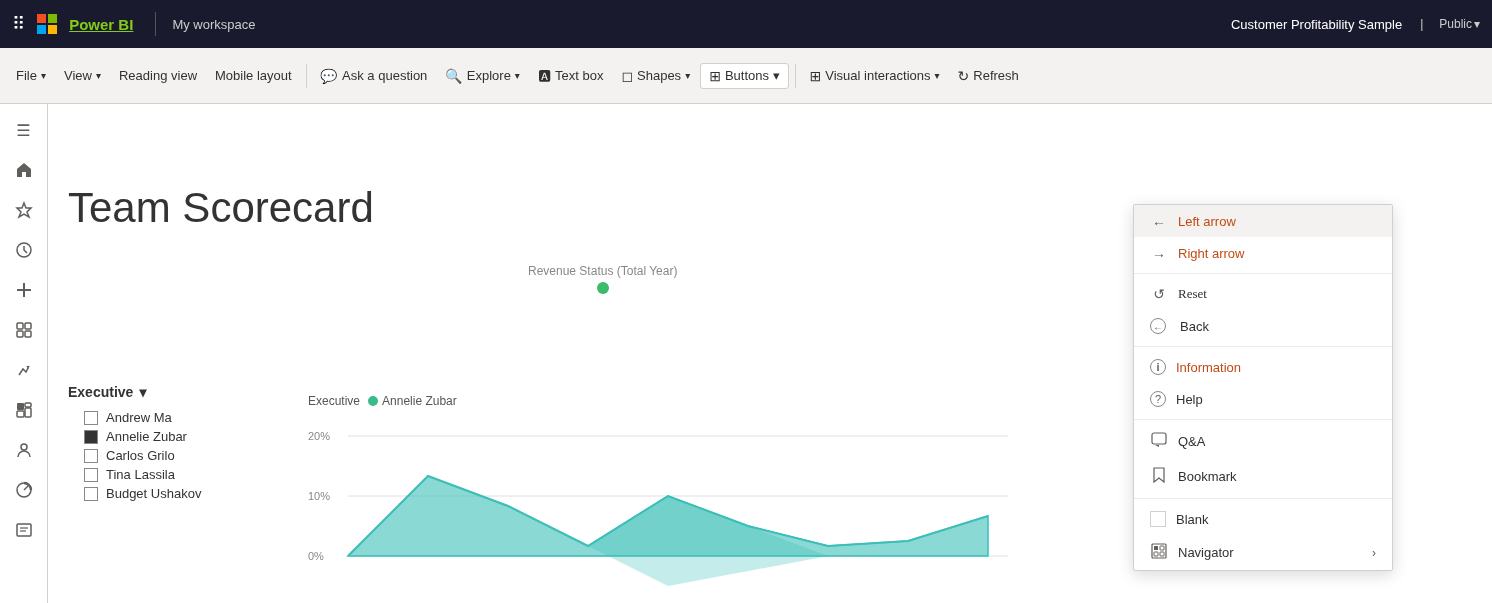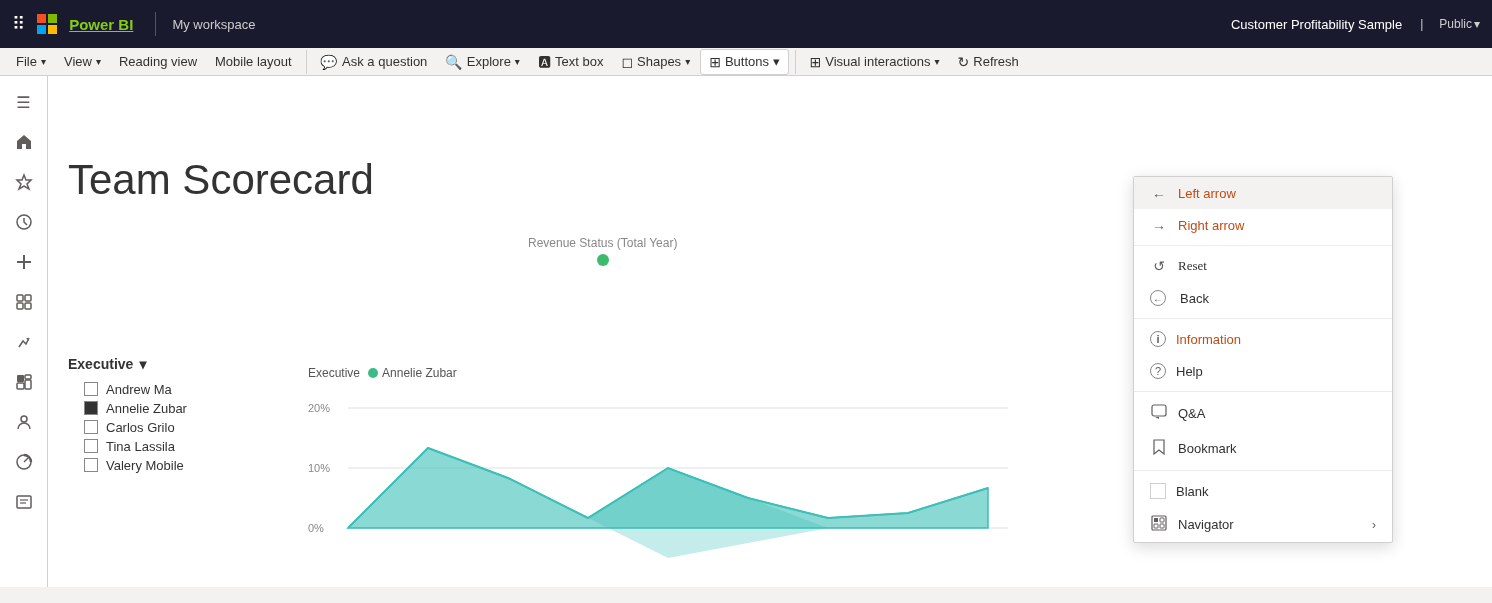--- a/index.html
+++ b/index.html
@@ -15,21 +15,21 @@
     .top-nav .ms-logo { display: flex; gap: 2px; margin-right: 4px; }
     .top-nav .powerbi-label { color: #84cc16; font-size: 15px; font-weight: 600; margin-right: 6px; text-decoration: underline; }
     .top-nav .divider { width: 1px; height: 24px; background: #555; margin: 0 8px; }
     .top-nav .workspace-label { color: #ccc; font-size: 13px; cursor: pointer; }
     .top-nav .public-badge { color: #ccc; font-size: 12px; margin-left: 8px; cursor: pointer; display: flex; align-items: center; gap: 2px; }
 
     
     .toolbar {
       display: flex; align-items: center;
       background: #f3f2f1; border-bottom: 1px solid #d2d0ce;
-      height: 28px; padding: 0 8px; gap: 2px;
+      height: 56px; padding: 0 8px; gap: 2px;
     }
     .toolbar-btn {
       display: flex; align-items: center; gap: 4px;
       padding: 4px 8px; border-radius: 3px; cursor: pointer;
       font-size: 13px; color: #323130; border: none; background: transparent;
       white-space: nowrap;
     }
     .toolbar-separator { width: 1px; height: 24px; background: #d2d0ce; margin: 0 4px; }
     .toolbar-btn .chevron { font-size: 10px; }
     .buttons-btn {
@@ -57,21 +57,21 @@
     .content-area { flex: 1; background: #86efac; position: relative; overflow: hidden; }
 
     
     .report-canvas {
       position: absolute; top: 0; left: 0; right: 0; bottom: 0;
       background: white; padding: 20px;
     }
     .team-scorecard-title { font-size: 42px; font-weight: 300; color: #333; margin-top: 30px; }
     .filter-dropdown { display: flex; align-items: center; gap: 6px; font-size: 14px; font-weight: 600; color: #333; cursor: pointer; }
     .filter-list { margin-top: 8px; list-style: none; }
-    .filter-list li { display: flex; align-items: flex-start; gap: 8px; font-size: 13px; color: #333; padding: 2px 16px; }
+    .filter-list li { display: flex; align-items: flex-end; gap: 8px; font-size: 13px; color: #333; padding: 2px 16px; }
     .filter-list li .check-box { width: 14px; height: 14px; border: 1px solid #888; display: inline-block; background: white; }
     .filter-list li .check-box.checked { background: #333; }
 
     
     .dropdown-overlay {
       position: absolute; top: 100px; left: 1085px;
       background: white; border: 1px solid #d2d0ce;
       box-shadow: 0 4px 16px rgba(0,0,0,0.15);
       width: 260px; z-index: 100; border-radius: 2px;
     }
@@ -256,21 +256,21 @@
           <li>
             <span class="check-box"></span>
             <span>Carlos Grilo</span>
           </li>
           <li>
             <span class="check-box"></span>
             <span>Tina Lassila</span>
           </li>
           <li>
             <span class="check-box"></span>
-            <span>Valery Mobile</span>
+            <span>Budget Ushakov</span>
           </li>
         </ul>
       </div>
 
       <div style="position:absolute; left:480px; top:160px; text-align:center;">
         <div style="font-size:12px; color:#888; margin-bottom:4px;">Revenue Status (Total Year)</div>
         <div style="display:flex; align-items:center; justify-content:center; gap:6px; margin-bottom:4px;">
           <span style="width:12px;height:12px;border-radius:50%;background:#3dba6b;display:inline-block;"></span>
         </div>
       </div>

